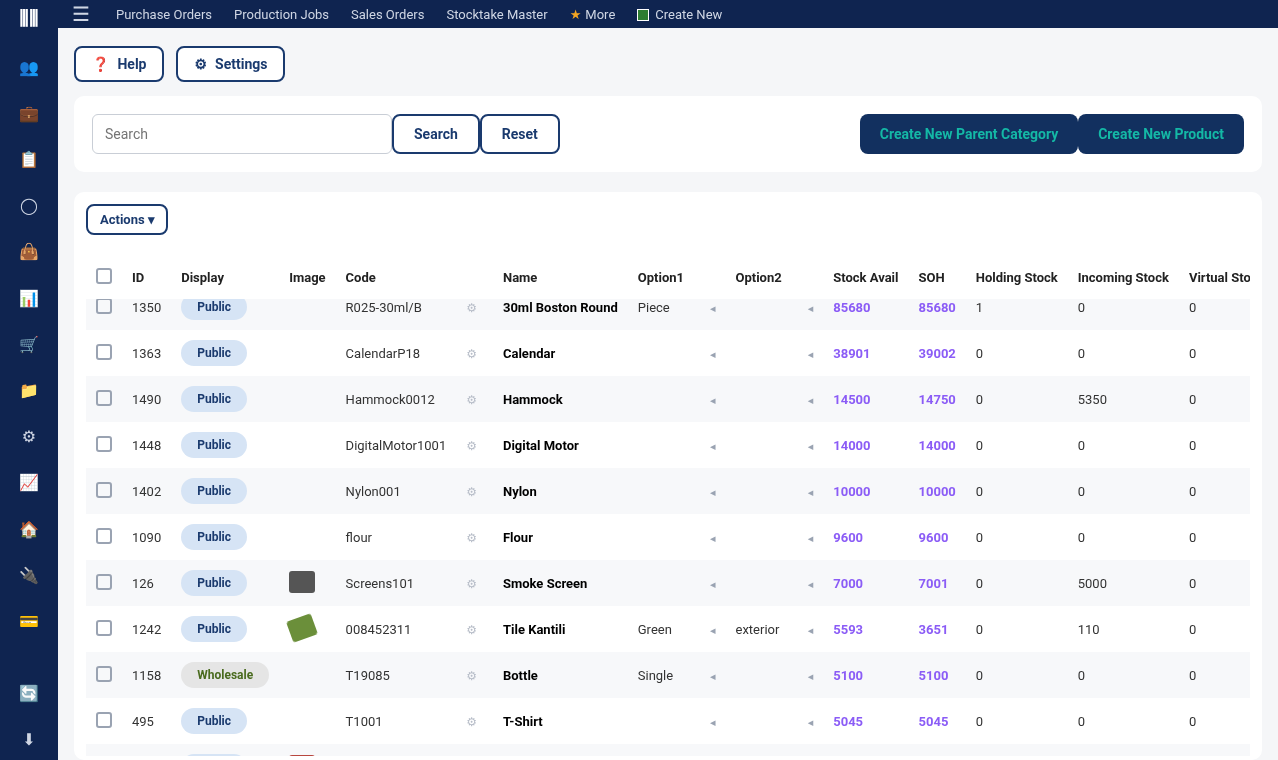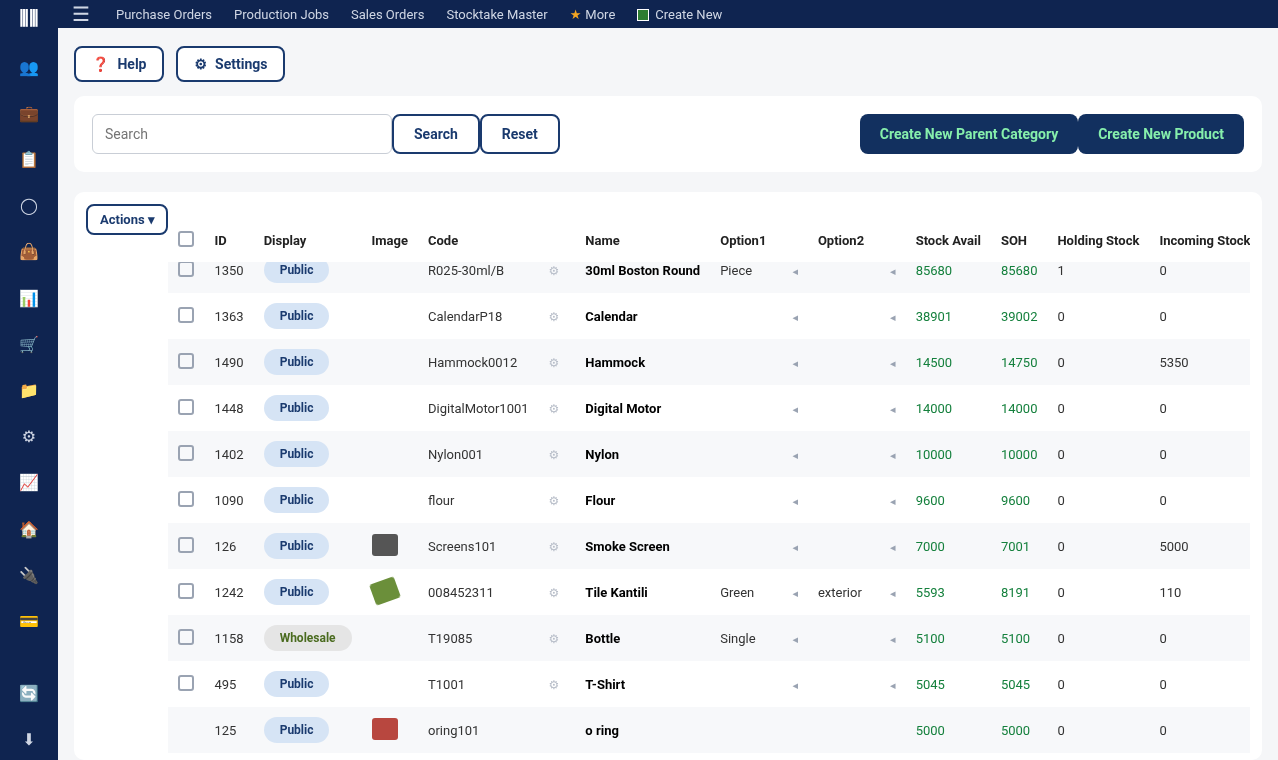--- a/index.html
+++ b/index.html
@@ -17,33 +17,33 @@
 .content{flex:1;padding:18px 16px 0 16px;overflow:hidden;display:flex;flex-direction:column}
 .page-header{display:flex;align-items:center;justify-content:space-between;margin-bottom:14px}
 .page-title{font-size:34px;font-weight:800;color:#111}
 .hdr-actions{display:flex;gap:12px}
 .btn-outline{border:2px solid #1a3a6e;background:#fff;color:#1a3a6e;border-radius:8px;padding:8px 16px;font-weight:700;font-size:14px;display:flex;align-items:center;gap:8px;cursor:pointer}
 .btn-outline .ico{font-size:14px}
 .toolbar{background:#fff;border-radius:10px;padding:18px;display:flex;align-items:center;gap:0;margin-bottom:20px}
 .search-input{width:300px;height:40px;border:1px solid #c9ced6;border-radius:6px;padding:0 12px;font-size:14px;color:#666}
 .btn-search,.btn-reset{border:2px solid #1a3a6e;background:#fff;color:#1a3a6e;border-radius:8px;padding:10px 20px;font-weight:700;font-size:14px;cursor:pointer}
 .toolbar-spacer{flex:1}
-.btn-primary{background:#12305f;color:#86efac;border:none;border-radius:8px;padding:12px 20px;font-weight:700;font-size:14px;cursor:pointer}
-.table-card{background:#fff;border-radius:10px;padding:12px 12px 4px 12px;flex:1;overflow:hidden;display:flex;flex-direction:row}
+.btn-primary{background:#12305f;color:#14b8a6;border:none;border-radius:8px;padding:12px 20px;font-weight:700;font-size:14px;cursor:pointer}
+.table-card{background:#fff;border-radius:10px;padding:12px 12px 4px 12px;flex:1;overflow:hidden;display:flex;flex-direction:column}
 .actions-btn{border:2px solid #1a3a6e;background:#fff;color:#1a3a6e;border-radius:8px;padding:6px 12px;font-weight:700;font-size:13px;cursor:pointer;align-self:flex-start;margin-bottom:6px}
 .table-wrap{flex:1;overflow:auto}
 table{border-collapse:collapse;width:100%;font-size:13px}
 thead th{text-align:left;font-weight:700;color:#222;padding:12px 10px;white-space:nowrap;background:#fff;position:sticky;top:15px}
 tbody tr:nth-child(odd){background:#f7f8fa}
 tbody td{padding:10px 10px;color:#333;white-space:nowrap;vertical-align:middle}
 .chk{width:16px;height:16px;border:2px solid #9aa3b2;border-radius:3px;display:inline-block;cursor:pointer}
 .badge{display:inline-block;padding:6px 16px;border-radius:20px;font-weight:700;font-size:12px}
 .badge.public{background:#d6e4f5;color:#1a3a6e}
 .badge.wholesale{background:#e5e5e5;color:#4a6b1f}
-.num{color:#15803d;font-weight:400}
+.num{color:#8b5cf6;font-weight:700}
 .name-cell{color:#000000;font-weight:700}
 .name-gear{color:#b7bdc8;margin-right:6px;font-size:12px}
 .opt-caret{color:#9aa3b2;font-size:11px;margin-left:6px}
 .thumb{width:26px;height:22px;background:#555;display:inline-block;border-radius:3px}
 .thumb.green{background:#6b8f3a;transform:rotate(-20deg)}
 .thumb.red{background:#b8473f}
 </style>
 </head>
 <body>
 
@@ -259,21 +259,21 @@
                   <td><span class="badge public">Public</span></td>
                   <td><span class="thumb green"></span></td>
                   <td>008452311</td>
                   <td><span class="name-gear">⚙</span></td>
                   <td class="name-cell">Tile Kantili</td>
                   <td>Green</td>
                   <td><span class="opt-caret">◂</span></td>
                   <td>exterior</td>
                   <td><span class="opt-caret">◂</span></td>
                   <td class="num">5593</td>
-                  <td class="num">8191</td>
+                  <td class="num">3651</td>
                   <td>0</td>
                   <td>110</td>
                   <td>0</td>
                 </tr>
                 <tr>
                   <td><span class="chk"></span></td>
                   <td>1158</td>
                   <td><span class="badge wholesale">Wholesale</span></td>
                   <td></td>
                   <td>T19085</td>

